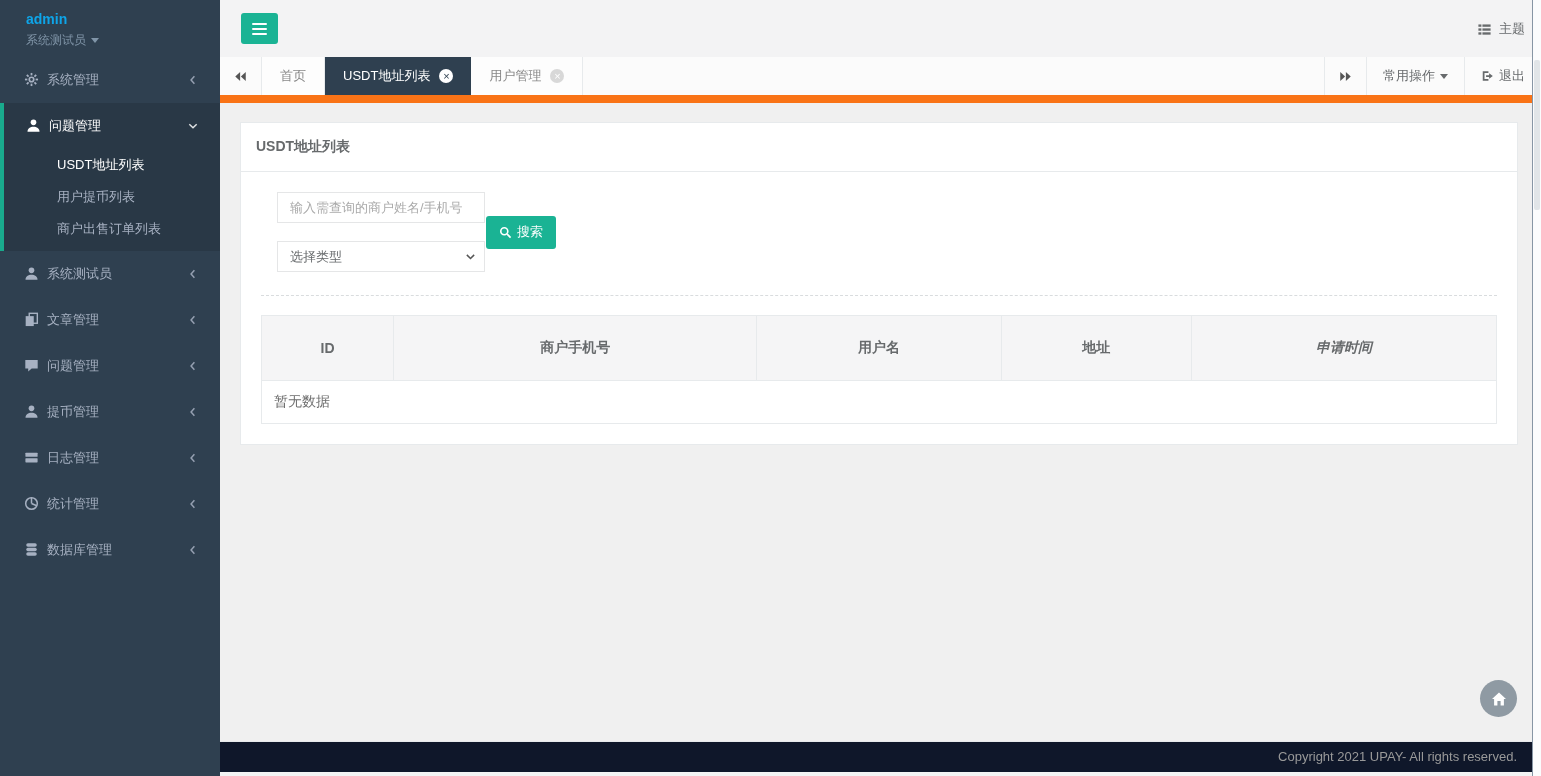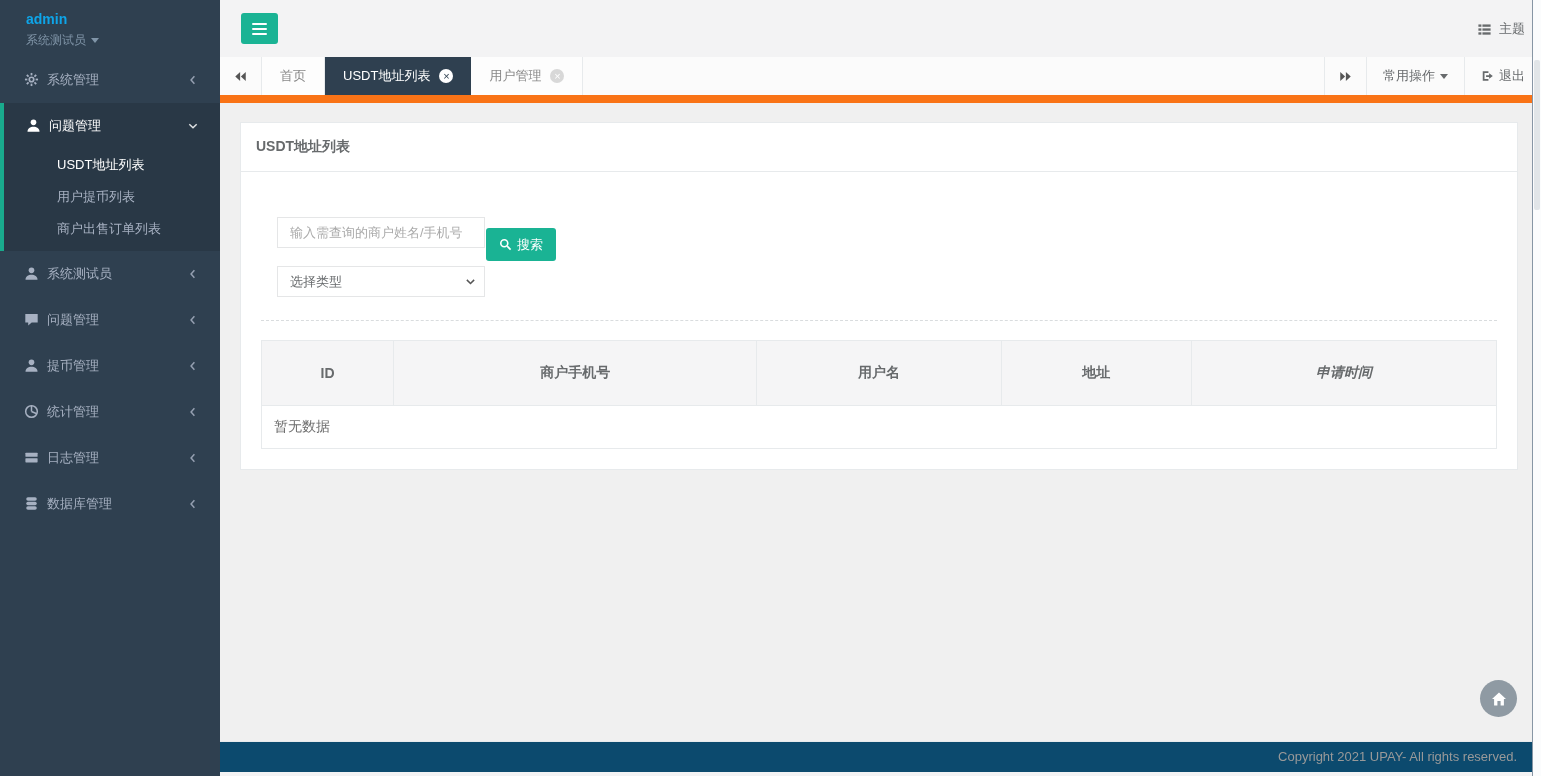--- a/index.html
+++ b/index.html
@@ -99,21 +99,21 @@
   .panel { background:#ffffff; border:1px solid #e7eaec; }
   .panel-title {
     padding:15px; border-bottom:1px solid #e7eaec;
     font-size:14px; font-weight:bold; color:#676a6c;
   }
   .panel-body { padding:20px; }
   .search-form { display:flex; align-items:center; margin-left:16px; }
   .field-stack { display:flex; flex-direction:column; width:208px; }
   .search-input {
     height:31px; border:1px solid #e5e6e7; padding:0 12px; font-size:13px;
-    color:#676a6c; outline:none; font-family:inherit; width:100%;margin-top:25px;
+    color:#676a6c; outline:none; font-family:inherit; width:100%;
   }
   .search-input::placeholder { color:#aaa; }
   .select-wrap { position:relative; margin-top:18px; }
   .type-select {
     height:31px; width:100%; border:1px solid #e5e6e7; background:#fff;
     font-size:13px; color:#676a6c; padding:0 26px 0 12px; appearance:none;
     -webkit-appearance:none; font-family:inherit; cursor:pointer; outline:none;
   }
   .select-chevron { position:absolute; right:8px; top:9px; pointer-events:none; color:#555; }
   .select-chevron svg { width:13px; height:13px; }
@@ -137,21 +137,21 @@
 
   .fab-home {
     position:absolute; right:24px; bottom:24px; width:37px; height:37px;
     border-radius:50%; background:#8f9aa3; border:none; cursor:pointer;
     display:flex; align-items:center; justify-content:center; color:#ffffff;
   }
   .fab-home svg { width:16px; height:16px; }
 
   
   .footer {
-    height:31px; background:#0c4a6e; border-top:1px solid #e7eaec;
+    height:31px; background:#0f172a; border-top:1px solid #e7eaec;
     text-align:right; padding-right:24px; line-height:29px; color:#999; font-size:13px;
   }
 
   
   .scrollbar {
     position:absolute; right:0; top:0; width:9px; height:776px; z-index:20;
     background:#fbfcfd; border-left:1px solid #8796a5;
   }
   .scrollbar .thumb {
     position:absolute; left:1px; right:1px; top:60px; height:150px;
@@ -228,75 +228,91 @@
             <svg viewBox="0 0 16 16">
               <polyline points="9.6,3.8 5.8,8 9.6,12.2" fill="none" stroke="currentColor" stroke-width="1.7"></polyline>
             </svg>
           </span>
         </a>
       </div>
       <div class="nav-block">
         <a class="nav-item">
           <span class="nav-icon">
             <svg viewBox="0 0 16 16">
+              <rect x="5.6" y="1.4" width="8.6" height="10.6" fill="none" stroke="currentColor" stroke-width="1.5"></rect>
+              <rect x="1.8" y="4.4" width="8.6" height="10.6" fill="currentColor"></rect>
+            </svg>
+          </span>
+          <span class="nav-label">文章管理</span>
+          <span class="nav-chevron">
+            <svg viewBox="0 0 16 16">
+              <polyline points="9.6,3.8 5.8,8 9.6,12.2" fill="none" stroke="currentColor" stroke-width="1.7"></polyline>
+            </svg>
+          </span>
+        </a>
+      </div>
+      <div class="nav-block">
+        <a class="nav-item">
+          <span class="nav-icon">
+            <svg viewBox="0 0 16 16">
               <path d="M1.4 2h13.2v9.2H8.2l-3.7 3.1v-3.1H1.4z" fill="currentColor"></path>
             </svg>
           </span>
           <span class="nav-label">问题管理</span>
           <span class="nav-chevron">
             <svg viewBox="0 0 16 16">
               <polyline points="9.6,3.8 5.8,8 9.6,12.2" fill="none" stroke="currentColor" stroke-width="1.7"></polyline>
             </svg>
           </span>
         </a>
       </div>
       <div class="nav-block">
         <a class="nav-item">
           <span class="nav-icon">
             <svg viewBox="0 0 16 16">
               <circle cx="8" cy="4.6" r="3" fill="currentColor"></circle>
               <path d="M1.6 14.6c0-3.6 2.9-5.3 6.4-5.3s6.4 1.7 6.4 5.3z" fill="currentColor"></path>
             </svg>
           </span>
           <span class="nav-label">提币管理</span>
-          <span class="nav-chevron">
-            <svg viewBox="0 0 16 16">
-              <polyline points="9.6,3.8 5.8,8 9.6,12.2" fill="none" stroke="currentColor" stroke-width="1.7"></polyline>
-            </svg>
-          </span>
-        </a>
-      </div>
-      <div class="nav-block">
-        <a class="nav-item">
-          <span class="nav-icon">
-            <svg viewBox="0 0 16 16">
-              <circle cx="8" cy="8" r="6.2" fill="none" stroke="currentColor" stroke-width="1.6"></circle>
-              <line x1="8" y1="8" x2="8" y2="1.8" stroke="currentColor" stroke-width="1.6"></line>
-              <line x1="8" y1="8" x2="13.6" y2="10.4" stroke="currentColor" stroke-width="1.6"></line>
-            </svg>
-          </span>
-          <span class="nav-label">统计管理</span>
           <span class="nav-chevron">
             <svg viewBox="0 0 16 16">
               <polyline points="9.6,3.8 5.8,8 9.6,12.2" fill="none" stroke="currentColor" stroke-width="1.7"></polyline>
             </svg>
           </span>
         </a>
       </div>
       <div class="nav-block">
         <a class="nav-item">
           <span class="nav-icon">
             <svg viewBox="0 0 16 16">
               <g fill="currentColor">
                 <rect x="1.5" y="2.8" width="13" height="4.4" rx="0.6"></rect>
                 <rect x="1.5" y="8.8" width="13" height="4.4" rx="0.6"></rect>
               </g>
             </svg>
           </span>
           <span class="nav-label">日志管理</span>
+          <span class="nav-chevron">
+            <svg viewBox="0 0 16 16">
+              <polyline points="9.6,3.8 5.8,8 9.6,12.2" fill="none" stroke="currentColor" stroke-width="1.7"></polyline>
+            </svg>
+          </span>
+        </a>
+      </div>
+      <div class="nav-block">
+        <a class="nav-item">
+          <span class="nav-icon">
+            <svg viewBox="0 0 16 16">
+              <circle cx="8" cy="8" r="6.2" fill="none" stroke="currentColor" stroke-width="1.6"></circle>
+              <line x1="8" y1="8" x2="8" y2="1.8" stroke="currentColor" stroke-width="1.6"></line>
+              <line x1="8" y1="8" x2="13.6" y2="10.4" stroke="currentColor" stroke-width="1.6"></line>
+            </svg>
+          </span>
+          <span class="nav-label">统计管理</span>
           <span class="nav-chevron">
             <svg viewBox="0 0 16 16">
               <polyline points="9.6,3.8 5.8,8 9.6,12.2" fill="none" stroke="currentColor" stroke-width="1.7"></polyline>
             </svg>
           </span>
         </a>
       </div>
       <div class="nav-block">
         <a class="nav-item">
           <span class="nav-icon">

